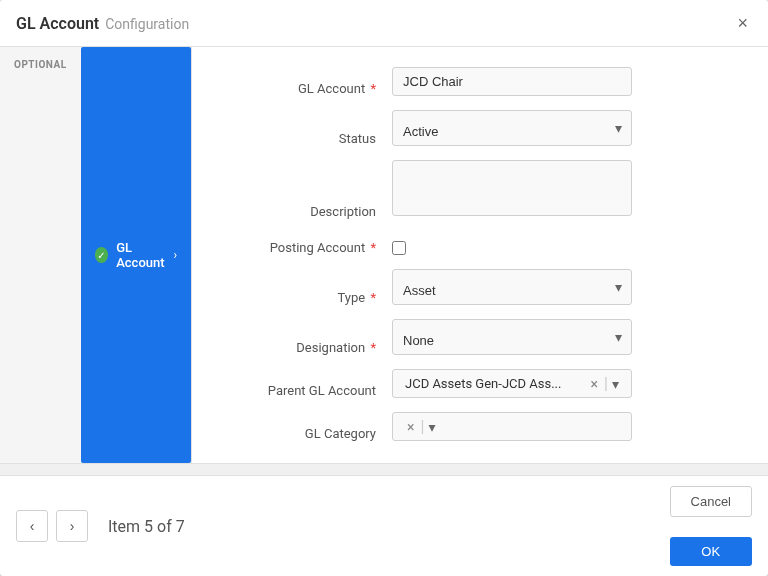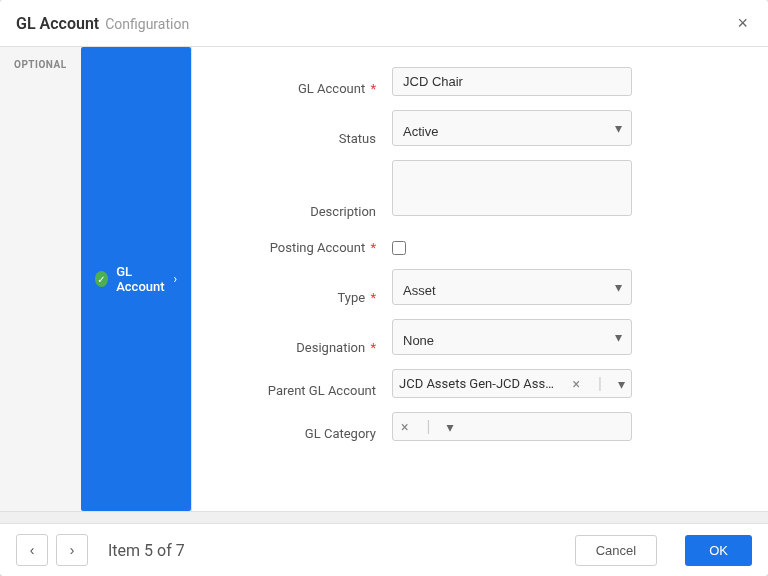--- a/index.html
+++ b/index.html
@@ -215,23 +215,23 @@
       cursor: pointer;
     }
 
     
     .tag-select {
       display: flex;
       align-items: center;
       border: 1px solid #d0d0d0;
       border-radius: 3px;
       background: #f9f9f9;
-      padding: 4px 6px;
+      padding: 4px 12px;
       width: 100%;
-      gap: 16px;
+      gap: 4px;
     }
     .tag-value {
       flex: 1;
       font-size: 13px;
       color: #333;
       white-space: nowrap;
       overflow: hidden;
       text-overflow: ellipsis;
     }
     .tag-clear {
@@ -292,21 +292,22 @@
       color: #555;
       font-size: 14px;
     }
     .page-info {
       font-size: 16px;
       color: #555;
       margin-left: 12px;
     }
     .footer-actions {
       display: flex;
-      gap: 28px;
+      gap: 20px;
+      flex-direction: column;
     }
     .btn-cancel {
       padding: 7px 20px;
       background: #fff;
       border: 1px solid #d0d0d0;
       border-radius: 3px;
       color: #555;
       font-size: 13px;
       cursor: pointer;
     }

